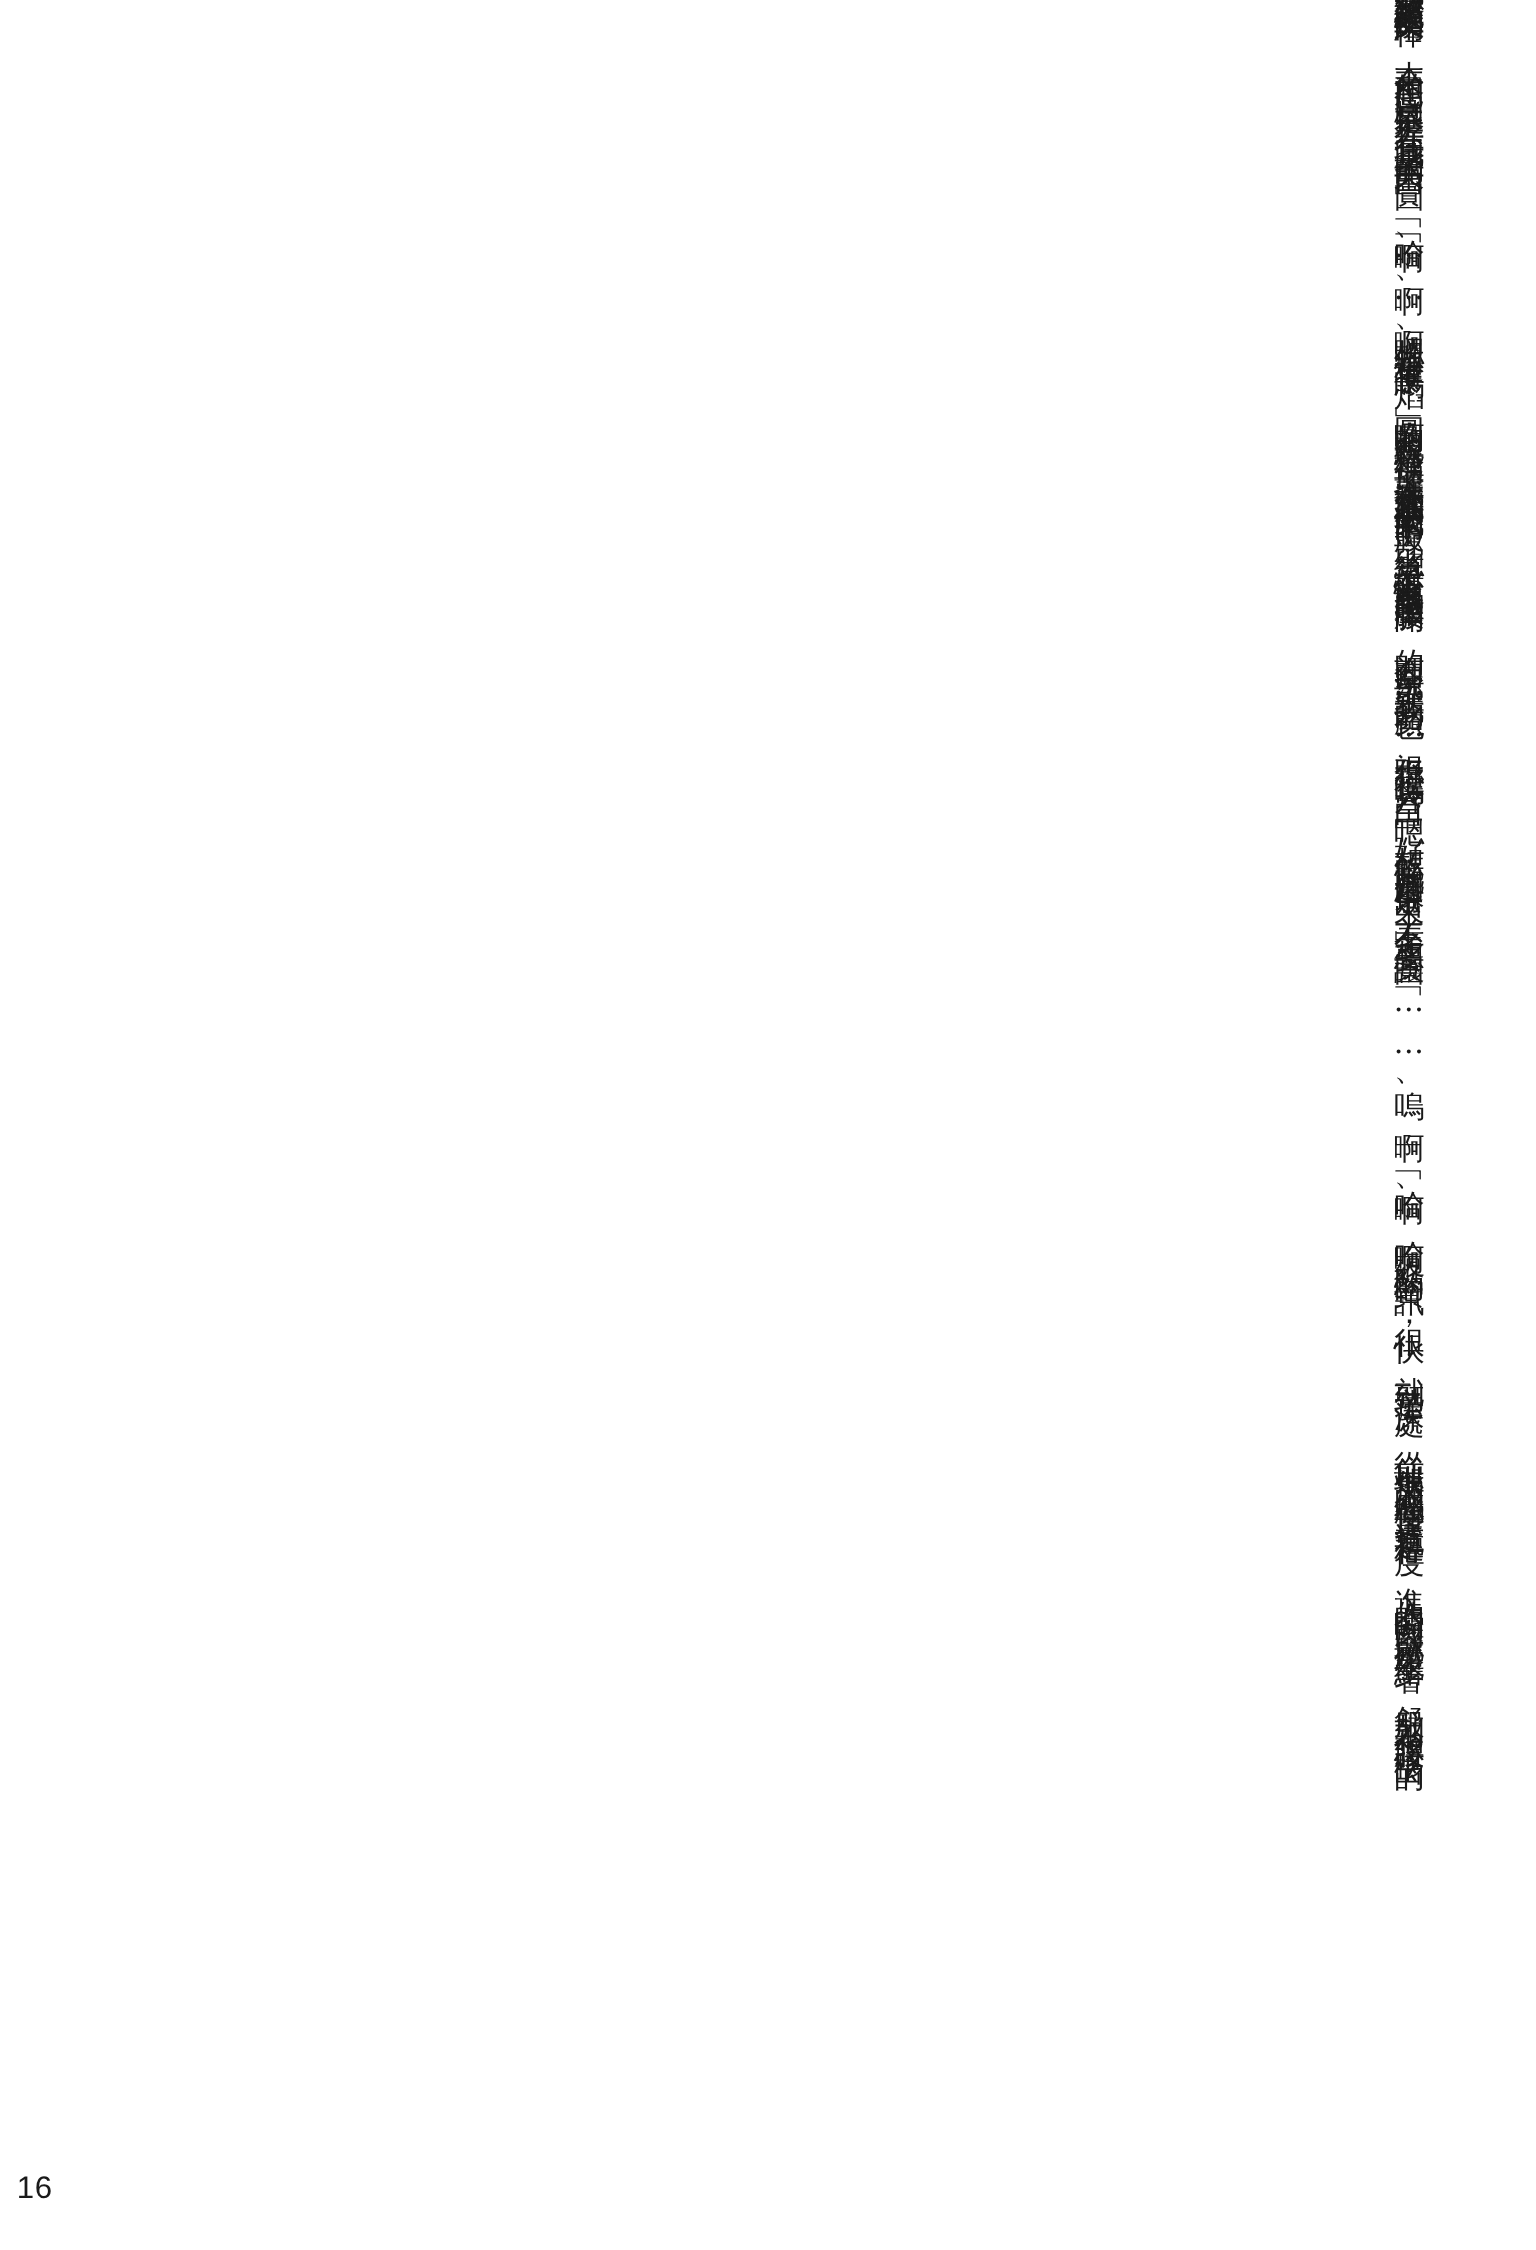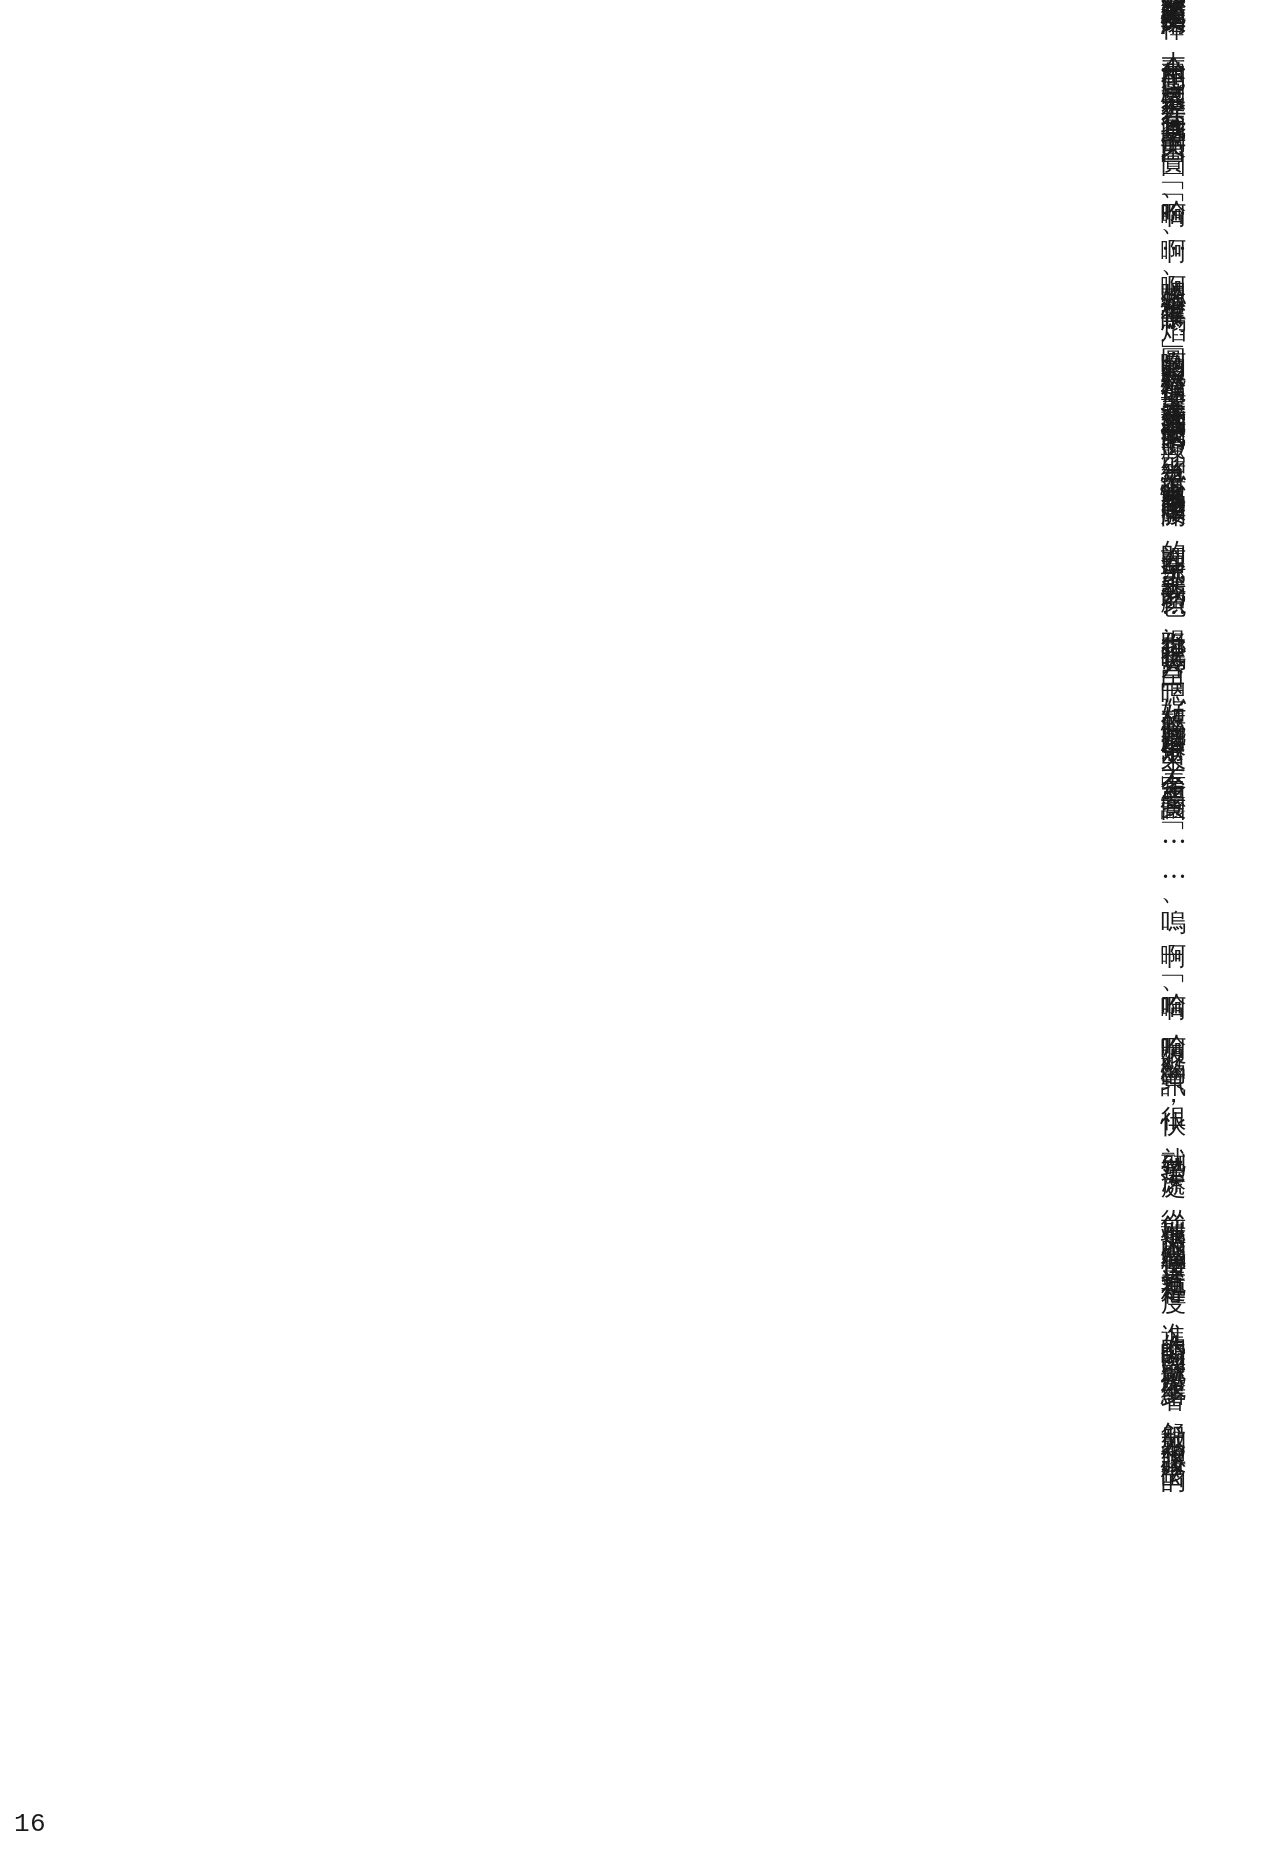--- a/index.html
+++ b/index.html
@@ -63,21 +63,21 @@
     left: 44px;
     top: 828px;
     width: 1142px;
     height: 625px;
   }
 
   .page-number {
     position: absolute;
     left: 14px;
     bottom: 36px;
-    font-family: Liberation Mono, monospace;
+    font-family: Liberation Sans, sans-serif;
     font-size: 26px;
     color: #1a1a1a;
     letter-spacing: 0.5px;
   }
 </style>
 </head>
 <body>
 
 <div class="page">
 

